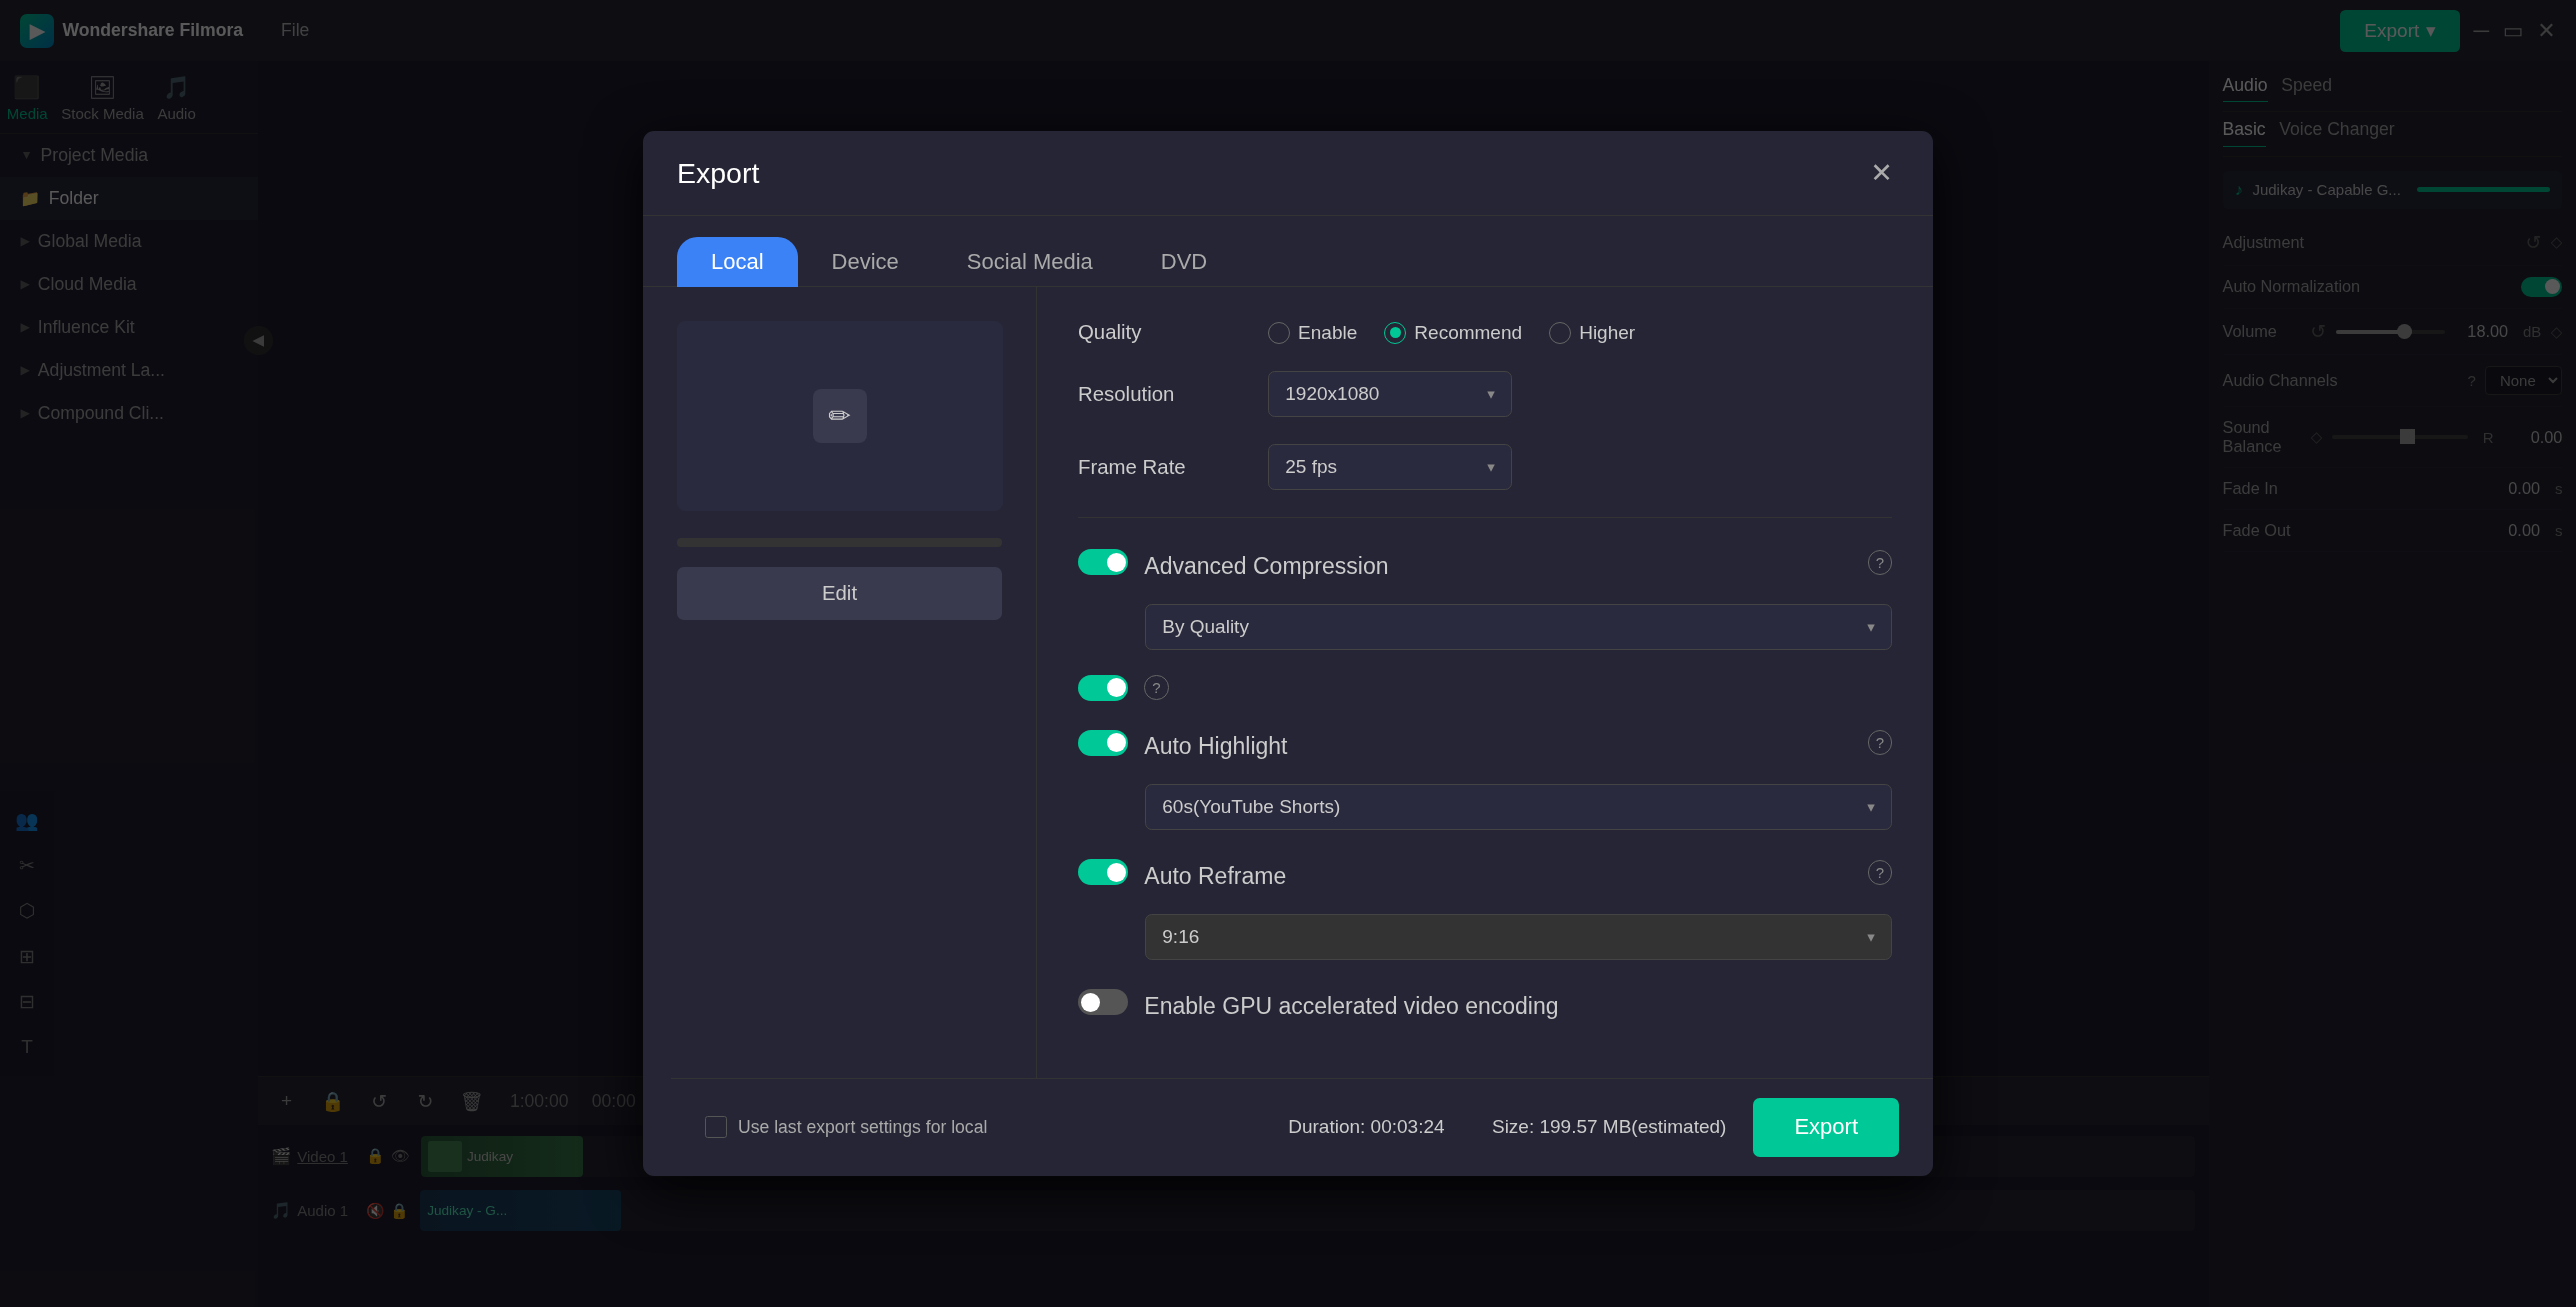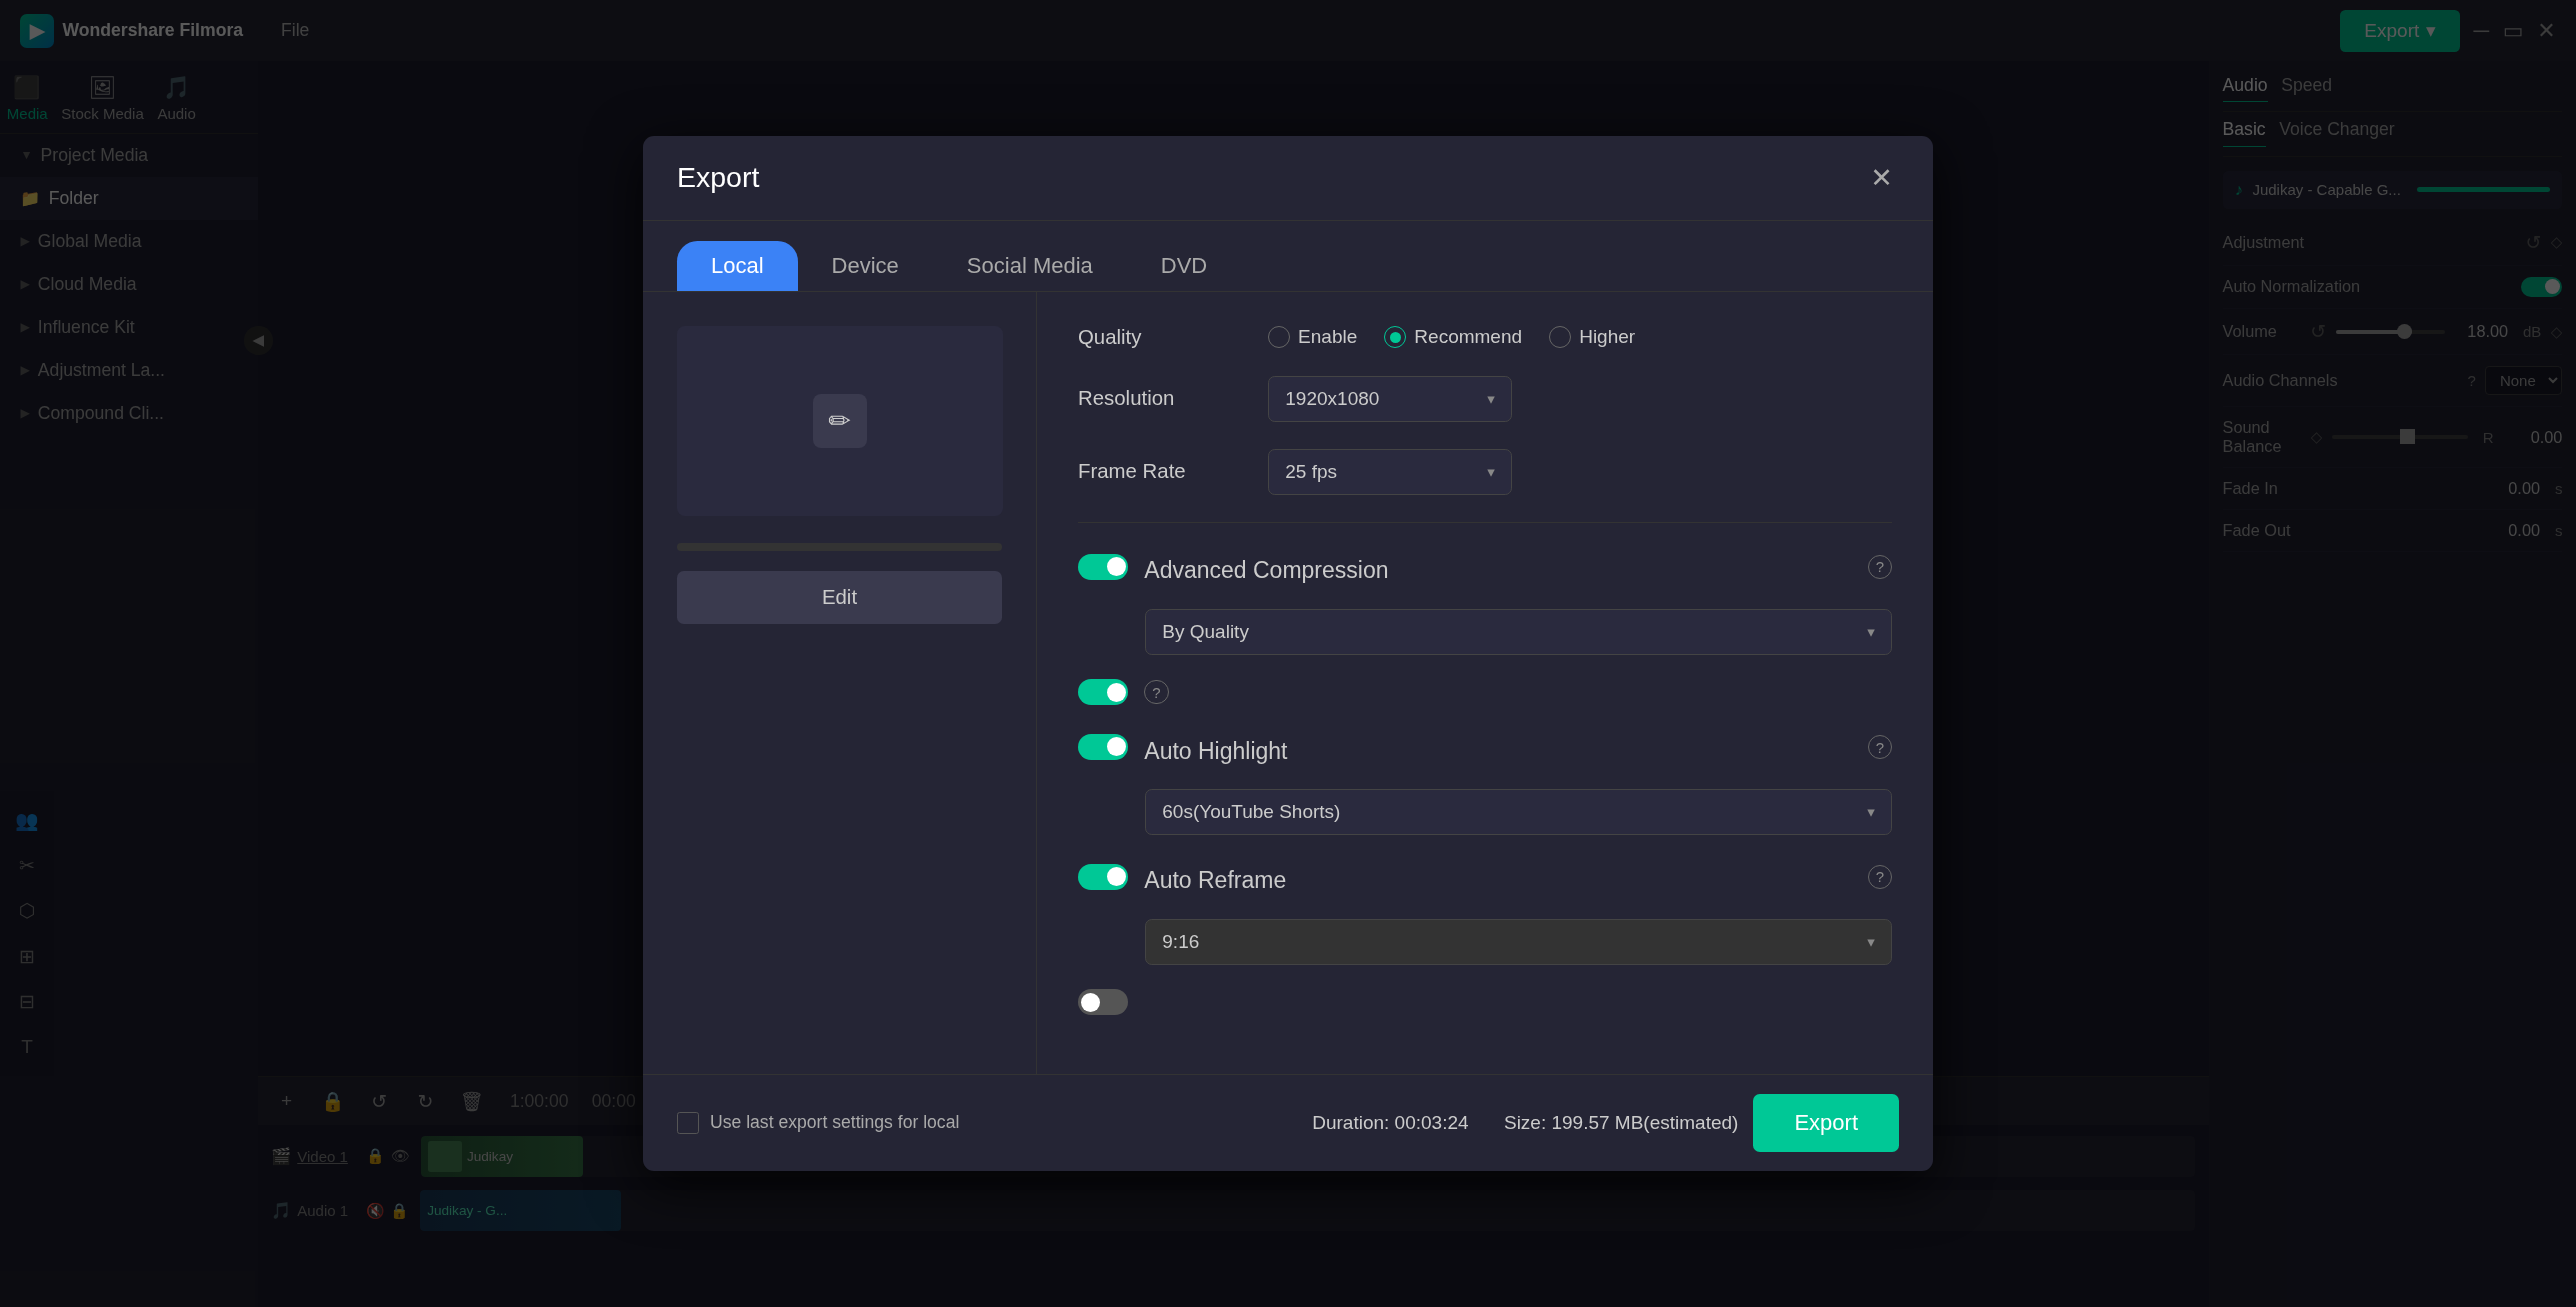--- a/index.html
+++ b/index.html
@@ -548,21 +548,22 @@
       margin-left: 67px;
       margin-bottom: 24.4px;
     }
 
     
     .modal-bottom {
       display: flex;
       align-items: center;
       padding: 19px 34px;
       border-top: 0.7px solid #333;
-      gap: 15px;
+      gap: 27px;
+      margin-left: 28px;
     }
     .checkbox-row {
       display: flex;
       align-items: center;
       gap: 11px;
       color: #aaa;
       font-size: 17.6px;
     }
     .checkbox {
       width: 22px; height: 22px;
@@ -959,20 +960,21 @@
           <div class="modal-select" style="min-width:136px; background:#333;">
             <span>9:16</span>
             <span class="chevron">▾</span>
           </div>
         </div>
 
         <div class="toggle-row">
           <div class="toggle-switch off">
             <div class="toggle-knob"></div>
           </div>
+          <span class="toggle-label">Enable GPU accelerated video encoding</span>
         </div>
 
       </div>
     </div>
 
     <div class="modal-bottom">
       <div class="checkbox-row">
         <div class="checkbox"></div>
         <span>Use last export settings for local</span>
       </div>

